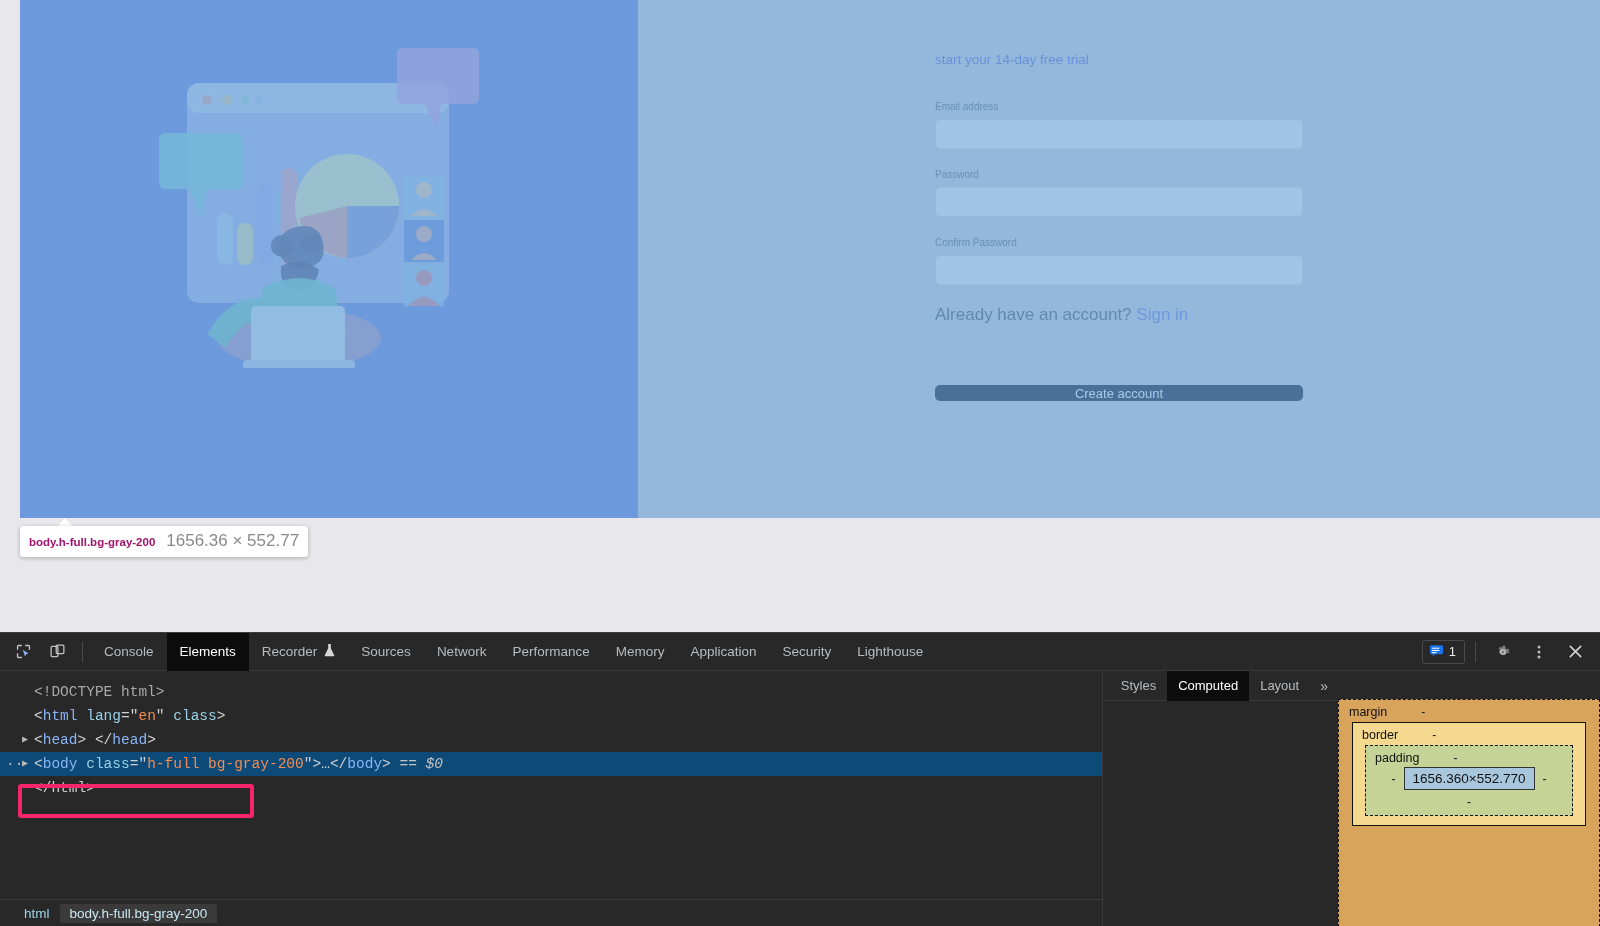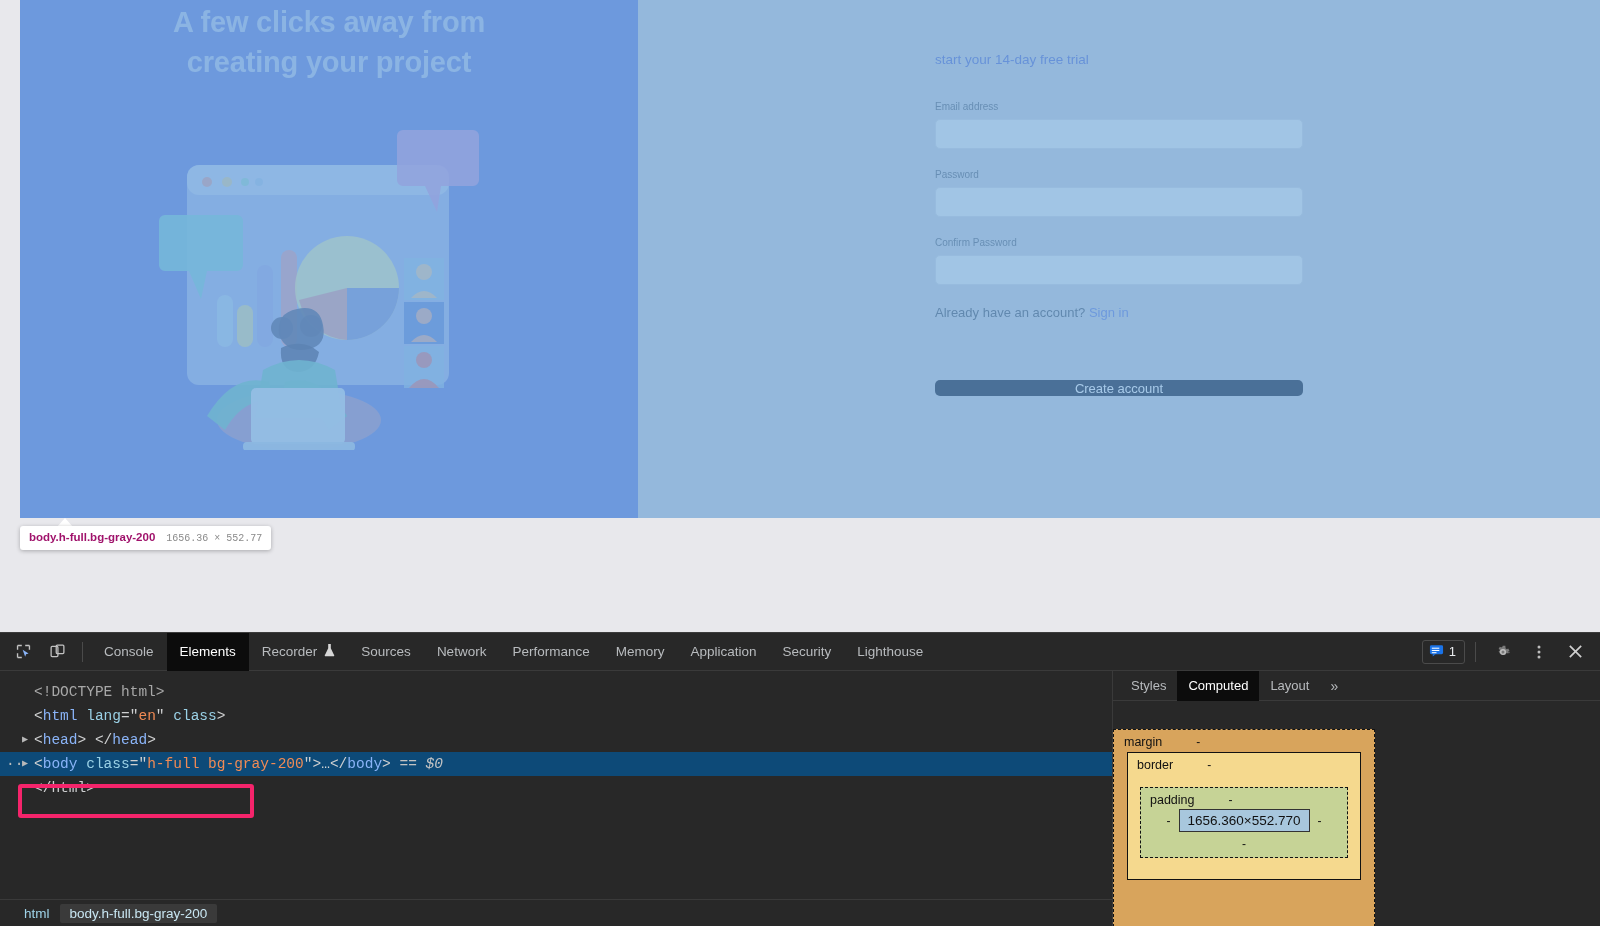--- a/index.html
+++ b/index.html
@@ -90,21 +90,21 @@
     border: 1px solid #d8dbe1;
     border-radius: 5px;
     margin-bottom: 20px;
     display: block;
     font-family: inherit;
     font-size: 13px;
     padding: 0 10px;
     outline: none;
   }
   .already {
-    font-size: 13px;
+    font-size: 17px;
     color: #4a5566;
     margin-top: 14px;
     margin-bottom: 19px;
   }
   .already a { color: #6b82e0; text-decoration: none; }
   .create-btn {
     width: 100%;
     height: 16px;
     background: #0f172a;
     border: none;
@@ -133,21 +133,21 @@
     border-radius: 3px;
     box-shadow: 0 1px 4px rgba(0,0,0,0.28);
     padding: 5px 9px 6px 9px;
     display: flex;
     align-items: baseline;
     gap: 11px;
     font-size: 11.5px;
     white-space: nowrap;
   }
   .hl-tooltip .sel { color: #a0126b; font-weight: bold; font-size: 11.5px; }
-  .hl-tooltip .dims { color: #8a8a8a; font-size: 10px; font-family: Liberation Mono, monospace; }
+  .hl-tooltip .dims { color: #8a8a8a; font-size: 17px; }
   .hl-arrow {
     position: absolute;
     left: 57px; top: 518px;
     width: 0; height: 0;
     border-left: 8px solid transparent;
     border-right: 8px solid transparent;
     border-bottom: 9px solid #ffffff;
   }
 
   
@@ -265,21 +265,21 @@
     color: #9fd3e8;
     cursor: pointer;
     border-radius: 2px;
   }
   .crumb.active { background: #3a3a3a; color: #c8e6f2; }
 
   
   .side-pane {
     flex: 1;
     background: #282828;
-    display: flex; flex-direction: column;
+    display: flex; flex-direction: row;
   }
   .side-tabs {
     display: flex; align-items: center;
     height: 30px;
     border-bottom: 1px solid #3a3a3a;
     padding-left: 7px;
   }
   .side-tab {
     padding: 0 11px; height: 30px;
     display: flex; align-items: center;
@@ -306,21 +306,21 @@
   .bm-border {
     background: #f5d98e;
     border: 1px solid #111;
     padding: 5px 6px 6px 6px;
     margin: 3px 6px;
   }
   .bm-padding {
     background: #c6d396;
     border: 1px dashed #111;
     padding: 5px 6px 6px 6px;
-    margin: 15px 6px;
+    margin: 3px 6px;
   }
   .bm-content {
     background: #a8c7dd;
     border: 1px solid #333;
     padding: 3px 8px;
     font-size: 13.5px;
     color: #111;
     text-align: center;
     display: inline-block;
   }
@@ -334,21 +334,20 @@
 </head>
 <body>
 
 <div id="root">
 
   <div class="page-viewport">
 
     <div class="page-cols">
 
       <div class="hero">
-        <div class="hero-title">A few clicks away from creating your project</div>
 
         <div class="illus">
           <svg viewBox="0 0 340 330" xmlns="http://www.w3.org/2000/svg" aria-hidden="true">
 
             <rect x="28" y="45" width="262" height="220" rx="12" fill="#d9e6f7" opacity="0.55"></rect>
             <rect x="28" y="45" width="262" height="30" rx="12" fill="#cfe0f5" opacity="0.6"></rect>
             <circle cx="48" cy="62" r="5" fill="#e8968f" opacity="0.75"></circle>
             <circle cx="68" cy="62" r="5" fill="#e8d08f" opacity="0.75"></circle>
             <circle cx="86" cy="62" r="4" fill="#8fd5c7" opacity="0.75"></circle>
             <circle cx="100" cy="62" r="4" fill="#9fc0e8" opacity="0.7"></circle>

